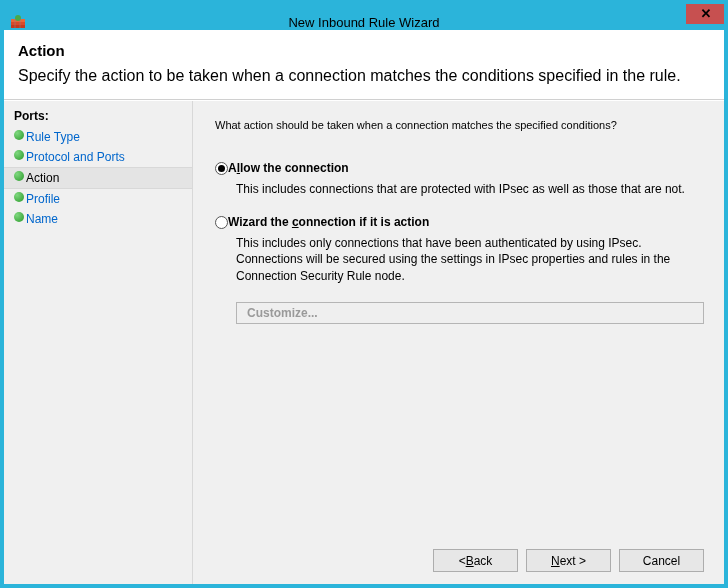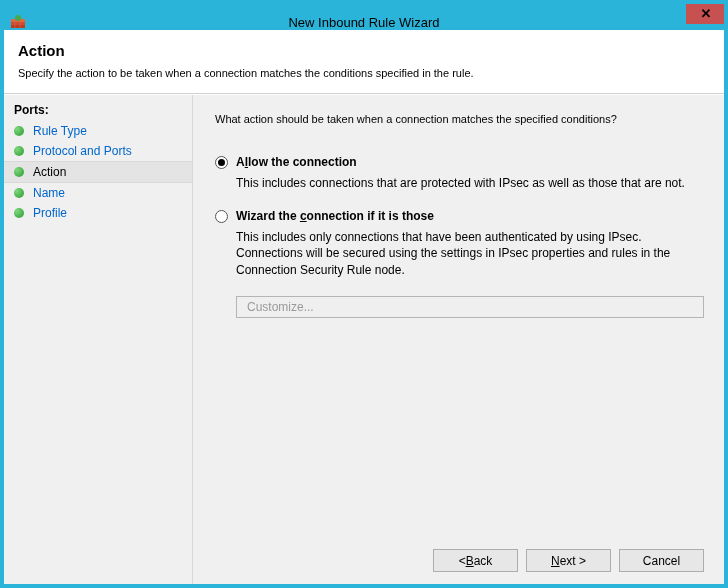--- a/index.html
+++ b/index.html
@@ -51,44 +51,43 @@
       padding: 12px 14px 14px 14px;
       border-bottom: 1px solid #d0d0d0;
     }
     .header-title {
       font-size: 15px;
       font-weight: bold;
       color: #000;
       margin-bottom: 8px;
     }
     .header-subtitle {
-      font-size: 11px;
+      font-size: 16px;
       color: #000;
     }
     .body-area {
       flex: 1;
       display: flex;
       background: #f0f0f0;
       border-top: 1px solid #fff;
     }
     .sidebar {
       width: 188px;
       padding-top: 6px;
     }
     .steps-label {
       font-weight: bold;
       font-size: 12px;
       padding: 2px 10px 4px 10px;
       color: #000;
     }
     .step-item {
       display: flex;
-      align-items: center;
       padding: 3px 10px 3px 10px;
-      gap: 9px;
+      gap: 2px;
       cursor: default;
     }
     .step-item.active {
       background: #e4e4e4;
       border-top: 1px solid #d8d8d8;
       border-bottom: 1px solid #d8d8d8;
     }
     .step-bullet {
       width: 10px; height: 10px;
       border-radius: 50%;
@@ -110,21 +109,20 @@
       flex-direction: column;
     }
     .content-question {
       font-size: 11px;
       color: #000;
       margin-bottom: 30px;
     }
     .radio-option {
       display: flex;
       align-items: flex-start;
-      gap: 8px;
       margin-bottom: 6px;
     }
     .radio-circle {
       width: 13px; height: 13px;
       border: 1px solid #555;
       border-radius: 50%;
       margin-top: 1px;
       flex-shrink: 0;
       display: flex;
       align-items: center;
@@ -151,20 +149,21 @@
     }
     .customize-btn {
       margin-left: 21px;
       padding: 3px 10px;
       border: 1px solid #b5b5b5;
       background: #efefef;
       color: #9a9a9a;
       font-size: 12px;
       margin-bottom: 21px;
       display: inline-block;
+      font-weight: bold;
     }
     .button-row {
       margin-top: auto;
       display: flex;
       justify-content: flex-end;
       gap: 8px;
       padding: 12px 0 12px 0;
     }
     .wiz-btn {
       width: 85px;
@@ -214,40 +213,40 @@
     <div class="step-item">
       <div class="step-bullet"></div>
       <span class="step-link">Protocol and Ports</span>
     </div>
     <div class="step-item active">
       <div class="step-bullet"></div>
       <span class="step-link">Action</span>
     </div>
     <div class="step-item">
       <div class="step-bullet"></div>
+      <span class="step-link">Profile</span>
+    </div>
+    <div class="step-item">
+      <div class="step-bullet"></div>
       <span class="step-link">Name</span>
-    </div>
-    <div class="step-item">
-      <div class="step-bullet"></div>
-      <span class="step-link">Profile</span>
     </div>
   </div>
 
   <div class="content-panel">
     <div class="content-question">What action should be taken when a connection matches the specified conditions?</div>
 
     <div class="radio-option">
       <div class="radio-circle selected"></div>
       <div class="radio-label"><span>A</span><span class="ul">l</span><span>low the connection</span></div>
     </div>
     <div class="radio-desc">This includes connections that are protected with IPsec as well as those that are not.</div>
 
     <div class="radio-option">
       <div class="radio-circle"></div>
-      <div class="radio-label"><span>Wizard the </span><span class="ul">c</span><span>onnection if it is those</span></div>
+      <div class="radio-label"><span>Wizard the </span><span class="ul">c</span><span>onnection if it is action</span></div>
     </div>
     <div class="radio-desc">This includes only connections that have been authenticated by using IPsec. Connections will be secured using the settings in IPsec properties and rules in the Connection Security Rule node.</div>
     <div class="customize-btn">Customize...</div>
 
 
     <div class="button-row">
       <div class="wiz-btn">
           <span>&lt; </span>
           <span class="ul">B</span>
           <span>ack</span>

